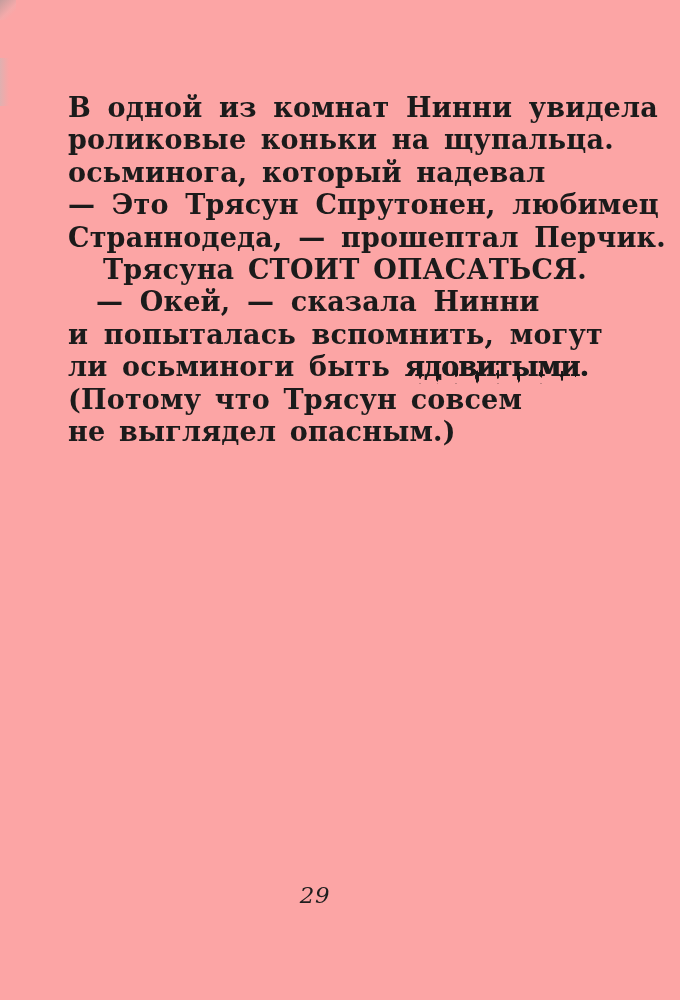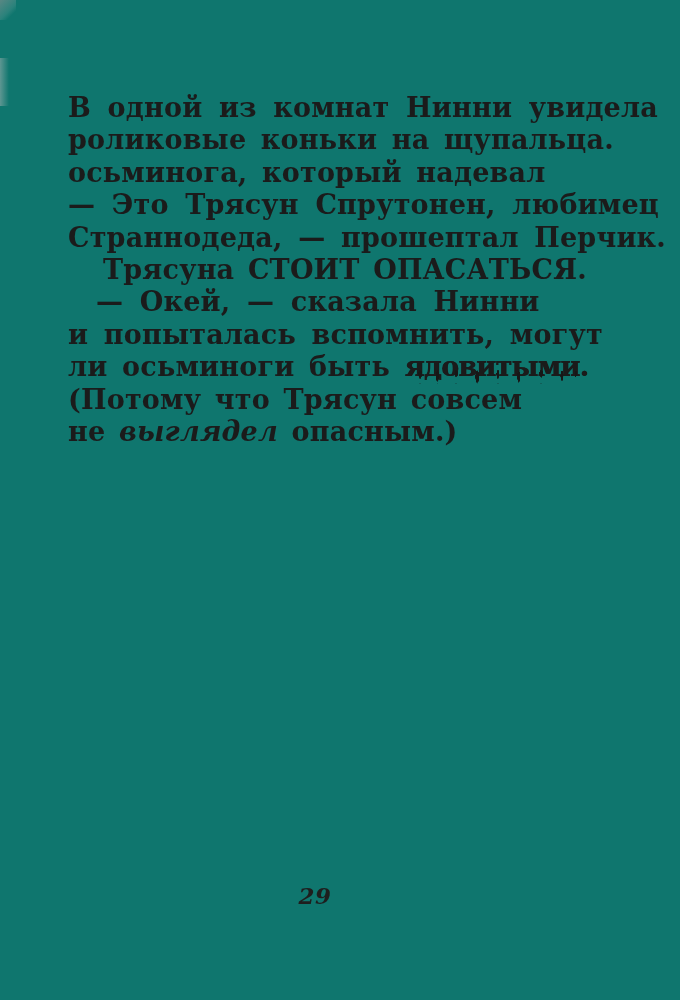--- a/index.html
+++ b/index.html
@@ -9,21 +9,21 @@
   body {
     width: 680px;
     height: 1000px;
     overflow: hidden;
     font-family: "DejaVu Serif", serif;
   }
   .page {
     position: relative;
     width: 680px;
     height: 1000px;
-    background: #0f766e;
+    background: #fca5a5;
   }
   
   .smudge-corner {
     position: absolute;
     left: 0; top: 0;
     width: 16px; height: 20px;
     background: linear-gradient(135deg, rgba(150,150,150,0.55), rgba(200,200,200,0.15) 55%, transparent 75%);
     pointer-events: none;
   }
   .smudge-edge {
@@ -41,21 +41,21 @@
     font-size: 27px;
     font-weight: bold;
     line-height: 32.4px;
     color: #1b1b1b;
     letter-spacing: 0.2px;
   }
   .line {
     white-space: nowrap;
   }
   .s-n { font-style: normal; }
-  .s-italic { font-style: italic; }
+  .s-italic { }
   .s-spooky {
     position: relative;
     display: inline-block;
     font-style: normal;
     letter-spacing: -0.8px;
     transform: scaleY(1.03);
     text-shadow: 0.6px 0 0 currentColor;
   }
   
   .s-spooky::after {
@@ -76,21 +76,21 @@
       radial-gradient(2.5px 8px at 89% 42%, #171717 60%, transparent 62%),
       radial-gradient(2px 5px at 97% 28%, #171717 60%, transparent 62%);
   }
   .page-number {
     position: absolute;
     left: 240px;
     top: 882px;
     width: 150px;
     text-align: center;
     font-size: 23px;
-    font-weight: bold;
+    font-weight: normal;
     font-style: italic;
     color: #1e1e1e;
     letter-spacing: 0.5px;
   }
 </style>
 </head>
 <body>
 
 <div class="page">
   <div class="smudge-corner"></div>

